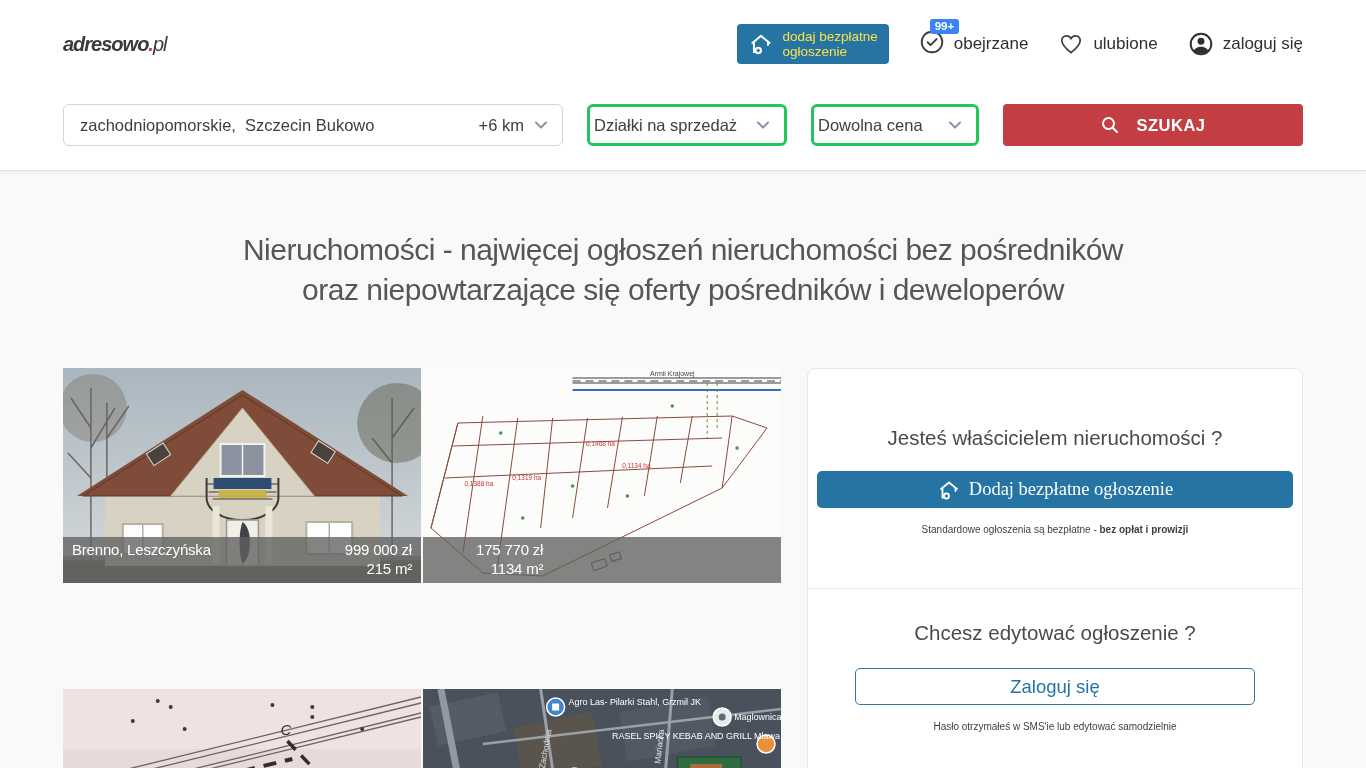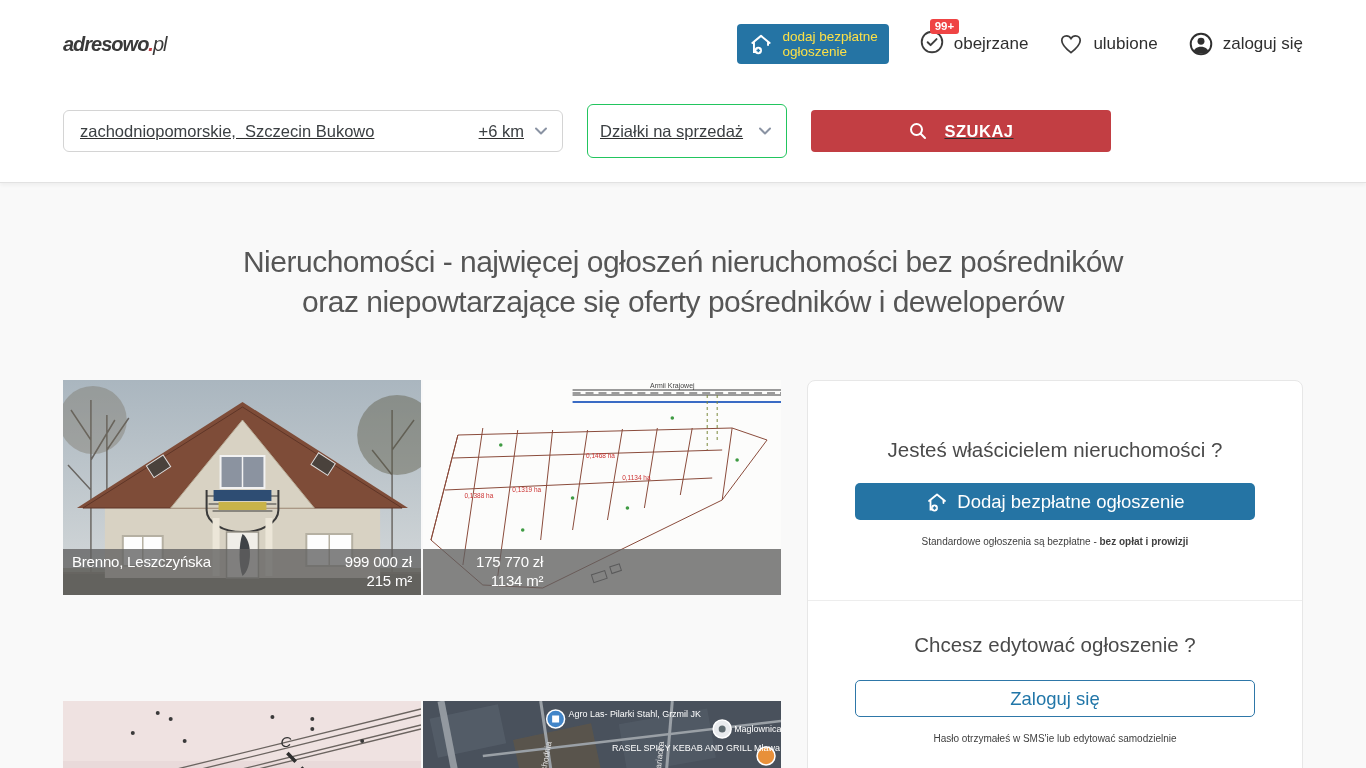--- a/index.html
+++ b/index.html
@@ -19,36 +19,36 @@
   .hnav { display:flex; align-items:center; gap:30px; }
   .hnav-item { display:flex; align-items:center; gap:9px; font-size:17px; color:#2f2f2f; cursor:pointer; }
   .icon24 { width:26px; height:26px; flex:0 0 auto; }
 
   .add-btn { display:flex; align-items:center; gap:8px; background:#2574a4; color:#fde047;
              border:none; border-radius:4px; padding:5px 11px; font-size:13.5px;
              line-height:15px; text-align:left; cursor:pointer;
              font-family:"Liberation Sans", sans-serif; }
 
   .viewed-wrap { position:relative; }
-  .badge { position:absolute; top:-10px; left:11px; background:#ef4444; color:#fff;
+  .badge { position:absolute; top:-10px; left:11px; background:#3b82f6; color:#fff;
            font-size:11.5px; font-weight:bold; padding:1px 5px 2px; border-radius:3px; }
 
   
-  .search-row { display:flex; align-items:center; padding:16px 63px 24px; gap:24px;text-decoration:underline; }
+  .search-row { display:flex; align-items:flex-start; padding:16px 63px 24px; gap:24px; }
   .loc-field { position:relative; width:500px; height:42px; border:1px solid #d4d4d4;
                border-radius:6px; background:#fff; display:flex; align-items:center; }
   .loc-input { border:none; outline:none; flex:1; height:100%; padding:0 8px 0 16px;
                font-size:16.5px; color:#3c4043; background:transparent;
                font-family:"Liberation Sans", sans-serif; }
   .loc-radius { font-size:16.5px; color:#3c4043; white-space:nowrap; padding-right:8px; }
   .chev { width:18px; height:18px; margin-right:12px; flex:0 0 auto; }
 
-  .sel { height:54px; border:1px solid #22c55e; border-radius:6px; background:#fff;
+  .sel { height:42px; border:3px solid #22c55e; border-radius:6px; background:#fff;
          display:flex; align-items:center; justify-content:space-between;
-         font-size:16.5px; color:#3c4043; padding:0 0 0 12px; cursor:pointer; }
+         font-size:16.5px; color:#3c4043; padding:0 0 0 4px; cursor:pointer; }
   .sel-cat   { width:200px; }
   .sel-price { width:168px; }
 
   .search-btn { width:300px; height:42px; background:#c23e43; border:none; border-radius:4px;
                 color:#fff; font-weight:bold; font-size:16.5px; letter-spacing:0.5px;
                 display:flex; align-items:center; justify-content:center; gap:16px;
                 cursor:pointer; font-family:"Liberation Sans", sans-serif; }
 
   
   h1.hero { margin-top:59px; text-align:center; font-weight:400; font-size:30px;
@@ -65,23 +65,23 @@
   .ov-name { max-width:58%; letter-spacing:-0.2px; }
   .ov-price { text-align:right; white-space:nowrap; letter-spacing:-0.2px;margin-left:44px; }
 
   
   .sidebar { flex:1; background:#fff; border:1px solid #e7e7e7; border-radius:8px;
              height:640px; text-align:center; }
   .side-sec1 { padding-top:57px; padding-bottom:53px; border-bottom:1px solid #ededed; }
   .side-sec2 { padding-top:32px; }
   .side-title { font-size:20.5px; font-weight:400; color:#4a4a4a; }
   .btn-primary { display:flex; align-items:center; justify-content:center; gap:8px;
-                 width:400px; height:37px; margin:21px auto 0; background:#2574a4;
+                 width:476px; height:37px; margin:21px auto 0; background:#2574a4;
                  border:none; border-radius:5px; color:#fff; font-size:18.5px;
-                 cursor:pointer; font-family:Liberation Sans, sans-serif; }
+                 cursor:pointer; font-family:Liberation Serif, serif; }
   .btn-outline { display:flex; align-items:center; justify-content:center;
                  width:400px; height:37px; margin:23px auto 0; background:#fff;
                  border:1px solid #2e77a8; border-radius:5px; color:#2176a8;
                  font-size:18.5px; cursor:pointer; font-family:"Liberation Sans", sans-serif; }
   .side-note { margin-top:16px; font-size:10px; color:#3f3f3f; }
 </style>
 </head>
 <body>
 
 <div class="top-white">
@@ -146,20 +146,26 @@
       </svg>
     </div>
 
     <div class="sel sel-cat">
       <span>Działki na sprzedaż</span>
       <svg class="chev" viewBox="0 0 18 18">
         <path d="M4 6.5 L9 11.5 L14 6.5" fill="none" stroke="#8a93a3" stroke-width="2" stroke-linecap="round" stroke-linejoin="round"></path>
       </svg>
     </div>
 
+    <div class="sel sel-price">
+      <span>Dowolna cena</span>
+      <svg class="chev" viewBox="0 0 18 18">
+        <path d="M4 6.5 L9 11.5 L14 6.5" fill="none" stroke="#8a93a3" stroke-width="2" stroke-linecap="round" stroke-linejoin="round"></path>
+      </svg>
+    </div>
 
     <button class="search-btn">
       <svg width="20" height="20" viewBox="0 0 20 20">
         <circle cx="8.5" cy="8.5" r="5.5" fill="none" stroke="#fff" stroke-width="2"></circle>
         <path d="M12.7 12.7 L17 17" stroke="#fff" stroke-width="2" stroke-linecap="round"></path>
       </svg>
       <span>SZUKAJ</span>
     </button>
   </div>
 </div>

